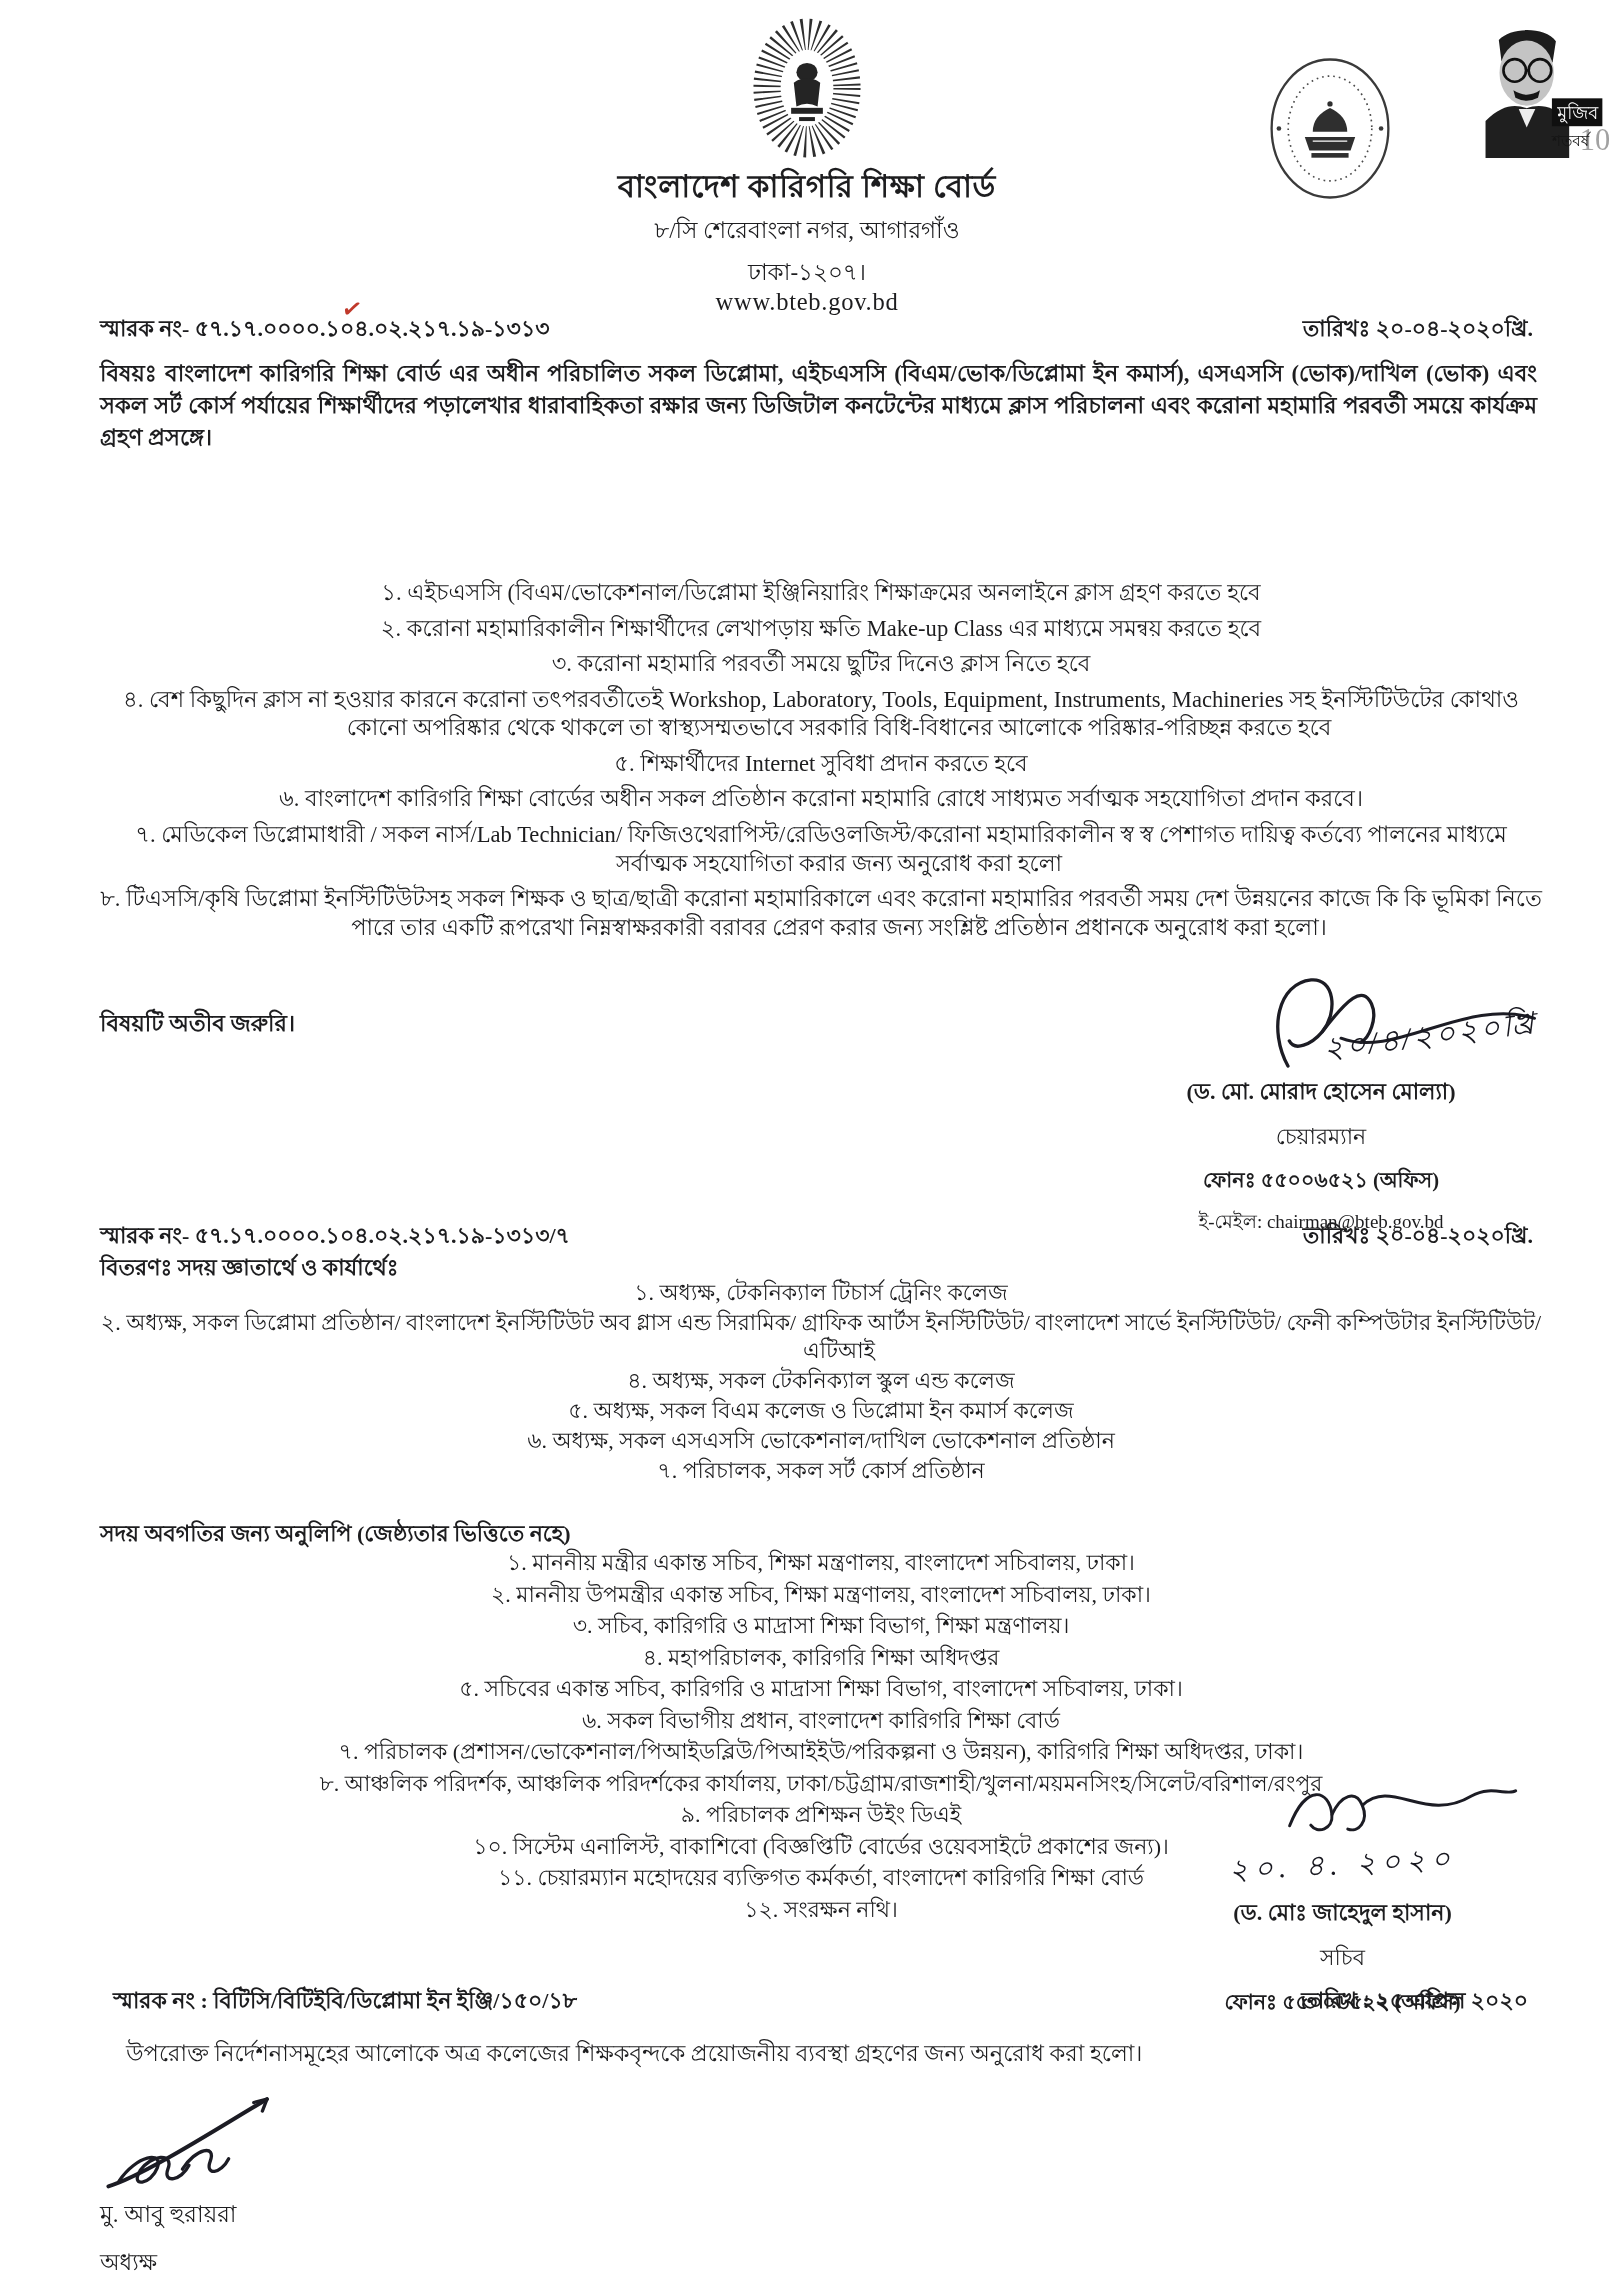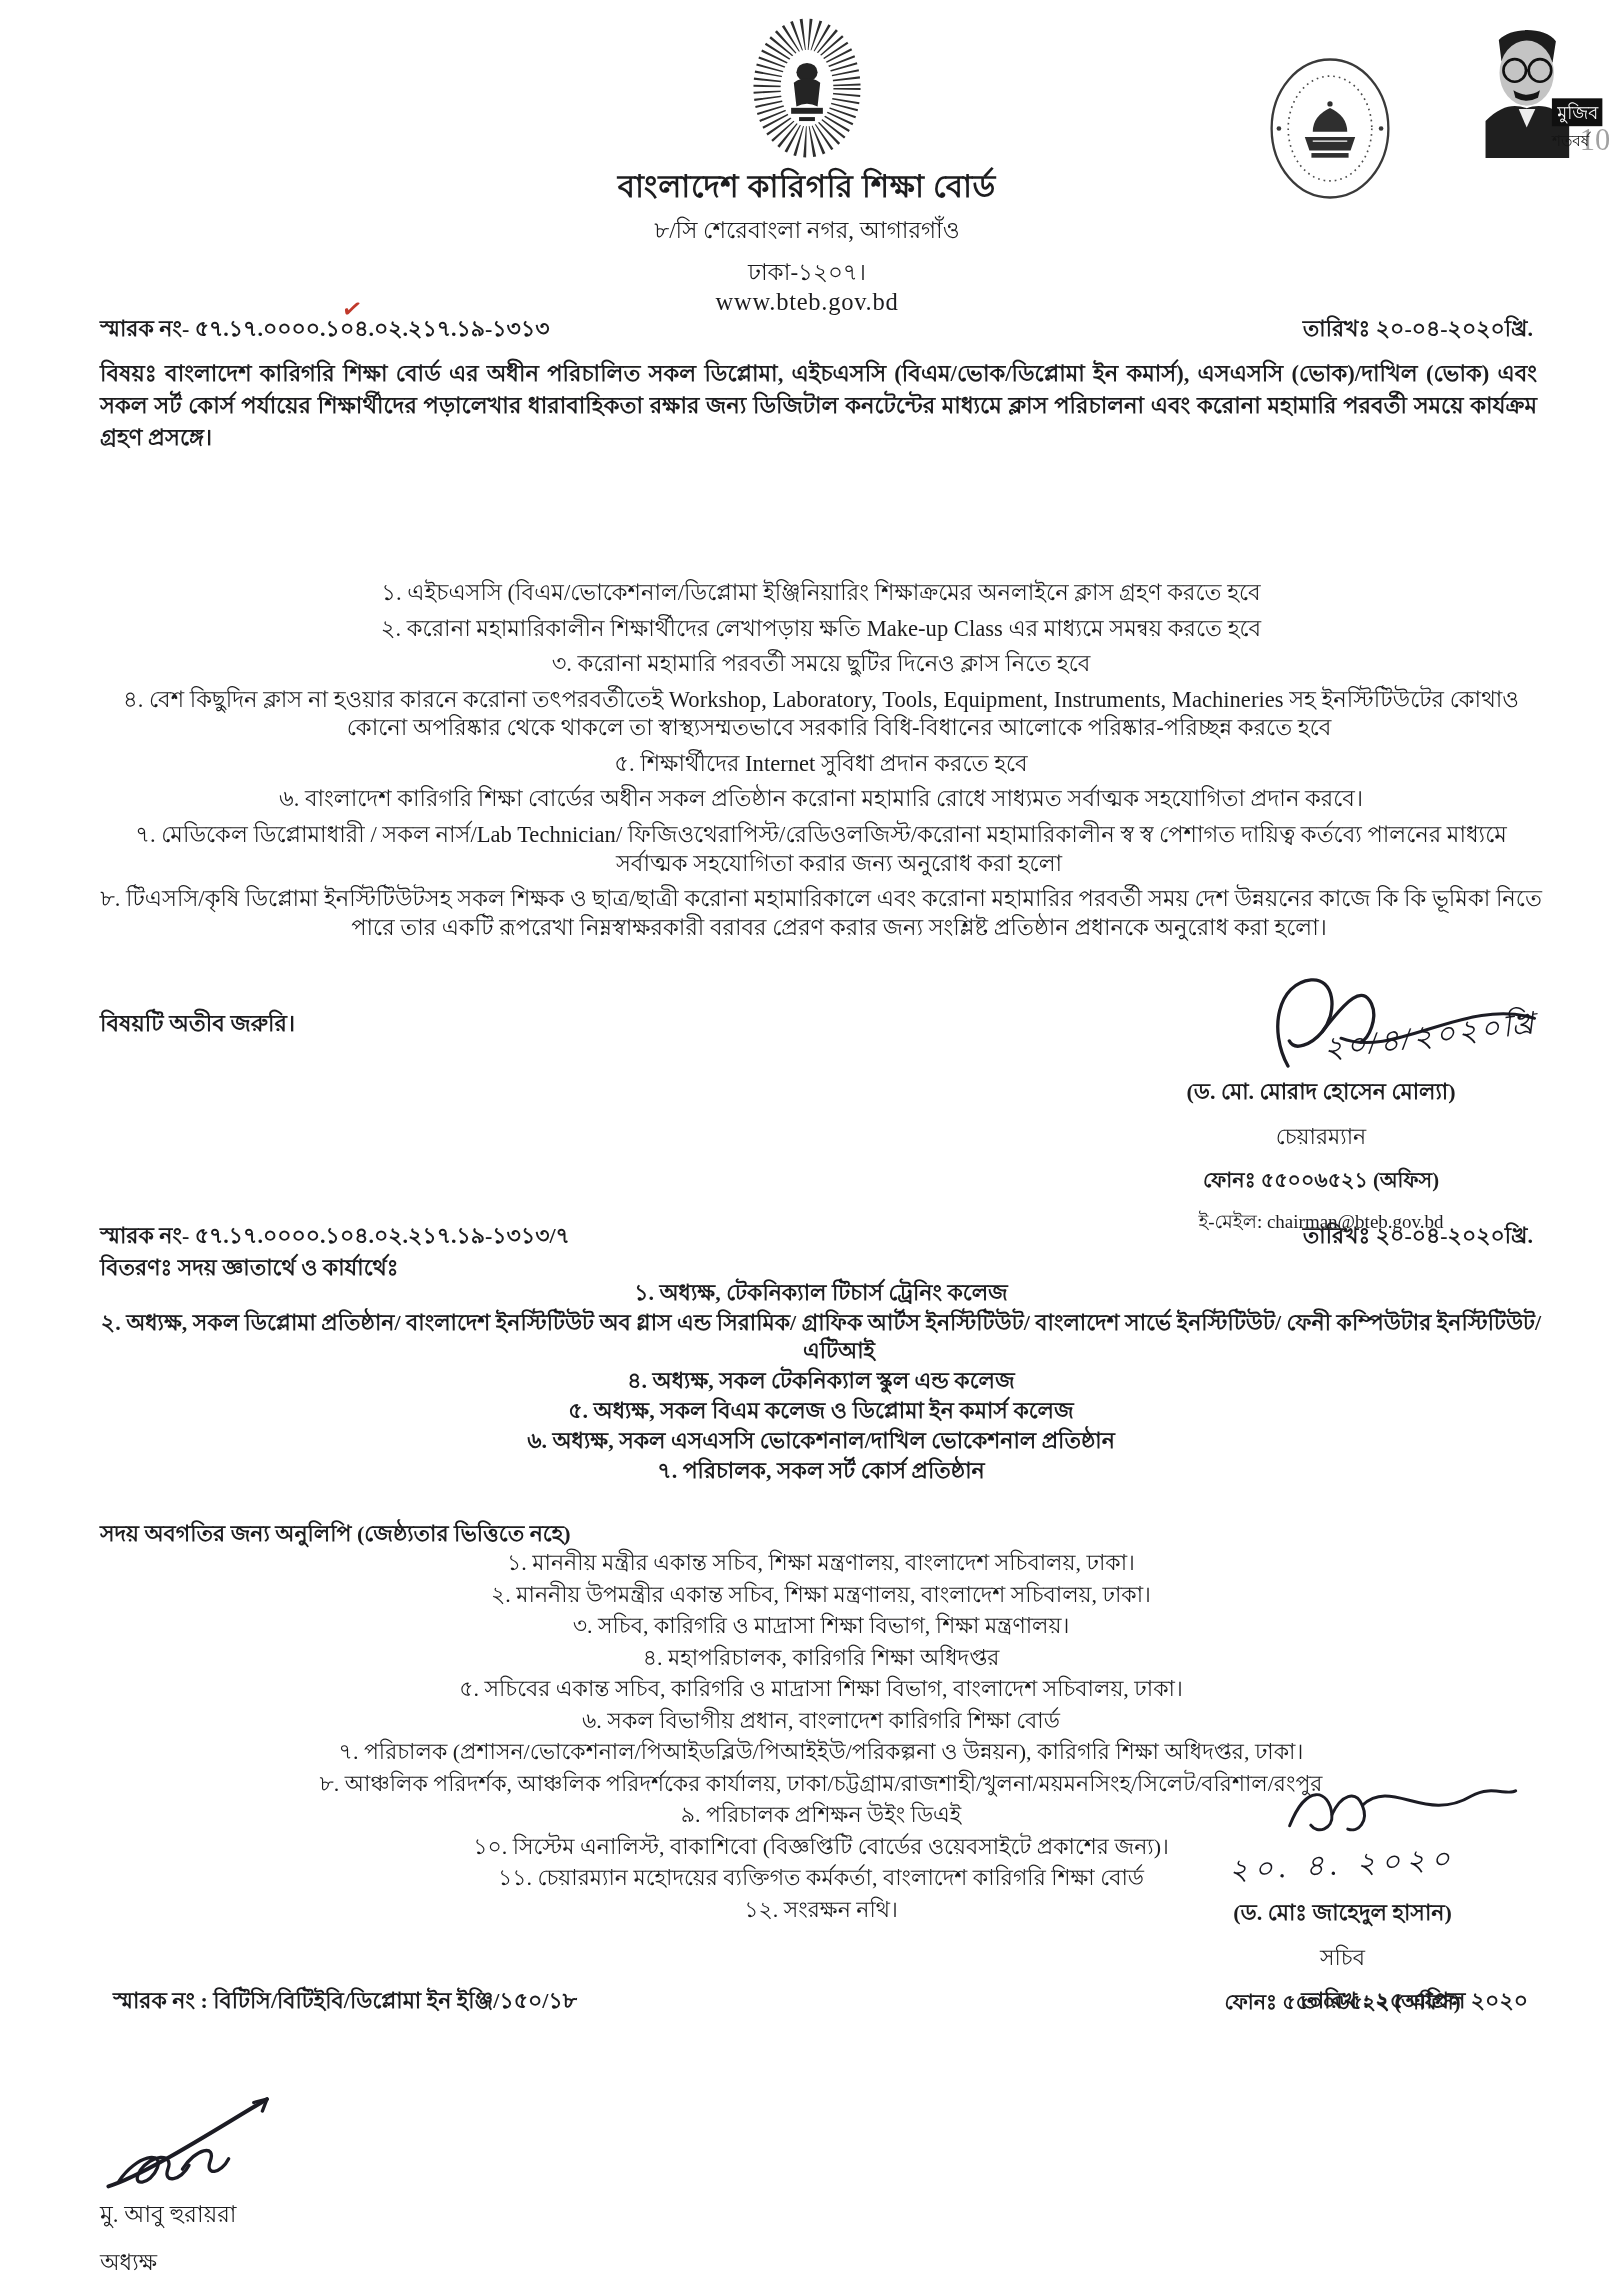--- a/index.html
+++ b/index.html
@@ -128,21 +128,21 @@
     <div class="sig-email">ই-মেইল: chairman@bteb.gov.bd</div>
   </div>
 
   <div class="memo-row" style="top:1218px;">
     <span class="plain">স্মারক নং- ৫৭.১৭.০০০০.১০৪.০২.২১৭.১৯-১৩১৩/৭</span>
     <span class="plain">তারিখঃ ২০-০৪-২০২০খ্রি.</span>
   </div>
 
   <div class="section-head" style="top:1250px;">বিতরণঃ সদয় জ্ঞাতার্থে ও কার্যার্থেঃ</div>
 
-  <div class="list list-dist" style="top:1279px;font-weight:bold;">
+  <div class="list list-dist" style="top:1279px;">
     <div class="li">১. অধ্যক্ষ, টেকনিক্যাল টিচার্স ট্রেনিং কলেজ</div>
     <div class="li">২. অধ্যক্ষ, সকল ডিপ্লোমা প্রতিষ্ঠান/ বাংলাদেশ ইনস্টিটিউট অব গ্লাস এন্ড সিরামিক/ গ্রাফিক আর্টস ইনস্টিটিউট/ বাংলাদেশ সার্ভে ইনস্টিটিউট/ ফেনী কম্পিউটার ইনস্টিটিউট/ এটিআই</div>
     <div class="li">৪. অধ্যক্ষ, সকল টেকনিক্যাল স্কুল এন্ড কলেজ</div>
     <div class="li">৫. অধ্যক্ষ, সকল বিএম কলেজ ও ডিপ্লোমা ইন কমার্স কলেজ</div>
     <div class="li">৬. অধ্যক্ষ, সকল এসএসসি ভোকেশনাল/দাখিল ভোকেশনাল প্রতিষ্ঠান</div>
     <div class="li">৭. পরিচালক, সকল সর্ট কোর্স প্রতিষ্ঠান</div>
   </div>
 
   <div class="section-head" style="top:1516px;">সদয় অবগতির জন্য অনুলিপি (জেষ্ঠ্যতার ভিত্তিতে নহে)</div>
 
@@ -173,20 +173,21 @@
     <div class="sig-name" style="margin-top:5.3px;">(ড. মোঃ জাহেদুল হাসান)</div>
     <div class="sig-role">সচিব</div>
     <div class="sig-phone">ফোনঃ ৫৫০০৬৫২২ (অফিস)</div>
   </div>
 
   <div class="memo-row" style="top:1983px;left:113px;right:86px;">
     <span class="plain">স্মারক নং : বিটিসি/বিটিইবি/ডিপ্লোমা ইন ইঞ্জি/১৫০/১৮</span>
     <span class="plain">তারিখ : ২৫ এপ্রিল ২০২০</span>
   </div>
 
+  <div class="note3" style="top:2036px;">উপরোক্ত নির্দেশনাসমূহের আলোকে অত্র কলেজের শিক্ষকবৃন্দকে প্রয়োজনীয় ব্যবস্থা গ্রহণের জন্য অনুরোধ করা হলো।</div>
 
   <div class="principal" style="top:2082px;left:100px;">
     <svg width="219" height="111" viewBox="0 0 330 168">
       <path class="ink" stroke-width="6" d="M12,158 C70,140 190,62 252,26"></path>
       <path class="ink" stroke-width="5" d="M252,26 l-20,5 m20,-5 l-7,18"></path>
       <path class="ink" stroke-width="5" d="M28,150 C55,110 96,104 86,130 C76,156 44,160 60,134 C76,110 112,106 102,132 C94,154 122,150 134,126"></path>
       <path class="ink" stroke-width="5" d="M124,132 C144,100 176,94 166,120 C158,142 182,140 194,116"></path>
     </svg>
     <div class="sig-name">মু. আবু হুরায়রা</div>
     <div class="sig-role">অধ্যক্ষ</div>

